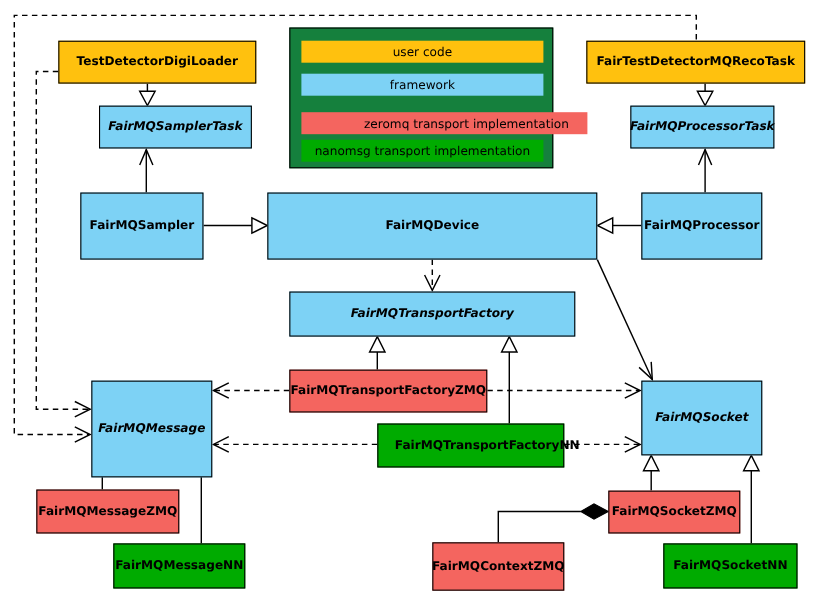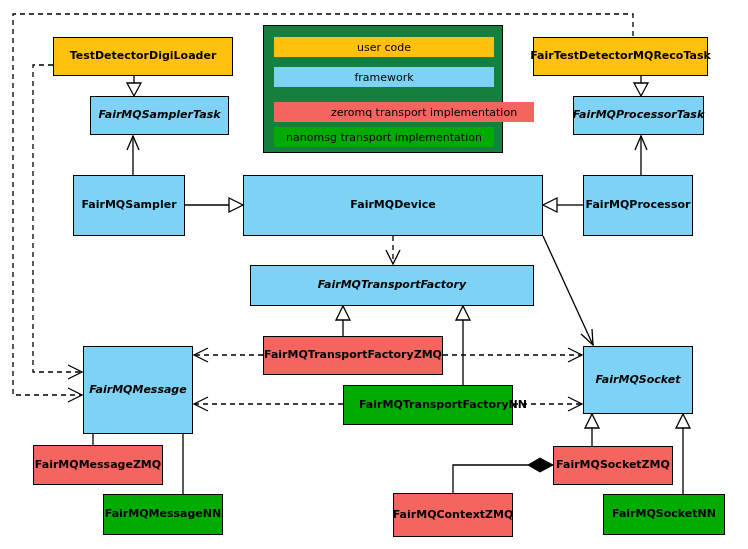--- a/index.html
+++ b/index.html
@@ -173,21 +173,21 @@
     <g>
       <polyline points="453,493 453,465 528,465"></polyline>
       <polygon class="diamond" points="528,465 540,458 553,465 540,472"></polygon>
     </g>
   </svg>
 
   <div class="node cat-user-code" style="left:53px; top:37px; width:180px; height:39px;">
     <span>TestDetectorDigiLoader</span>
   </div>
 
-  <div class="node cat-user-code" style="left:533px; top:37px; width:175px; height:39px;justify-content:center;">
+  <div class="node cat-user-code" style="left:533px; top:37px; width:199px; height:39px;justify-content:center;">
     <span>FairTestDetectorMQRecoTask</span>
   </div>
 
   <div class="node cat-framework abstract" style="left:64px; top:96px; width:139px; height:39px;margin-left:26px;">
     <span>FairMQSamplerTask</span>
   </div>
 
   <div class="node cat-framework abstract" style="left:573px; top:96px; width:131px; height:39px;">
     <span>FairMQProcessorTask</span>
   </div>
@@ -197,21 +197,21 @@
   </div>
 
   <div class="node cat-framework" style="left:243px; top:175px; width:300px; height:61px;">
     <span>FairMQDevice</span>
   </div>
 
   <div class="node cat-framework" style="left:583px; top:175px; width:110px; height:61px;">
     <span>FairMQProcessor</span>
   </div>
 
-  <div class="node cat-framework abstract" style="left:250px; top:265px; width:284px; height:41px;">
+  <div class="node cat-framework abstract" style="left:263px; top:265px; width:260px; height:41px;">
     <span>FairMQTransportFactory</span>
   </div>
 
   <div class="node cat-zeromq" style="left:263px; top:336px; width:180px; height:39px;">
     <span>FairMQTransportFactoryZMQ</span>
   </div>
 
   <div class="node cat-nanomsg" style="left:343px; top:385px; width:170px; height:40px;padding-left:32px;">
     <span>FairMQTransportFactoryNN</span>
   </div>

